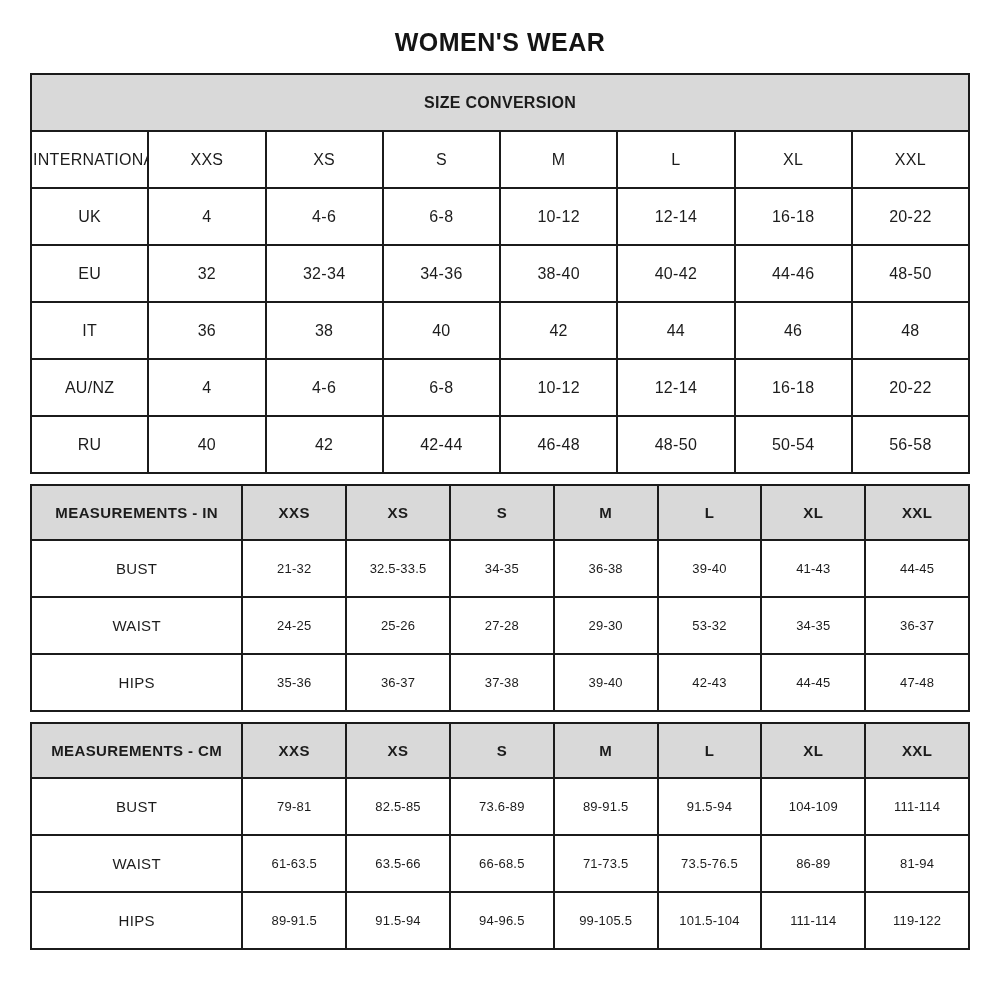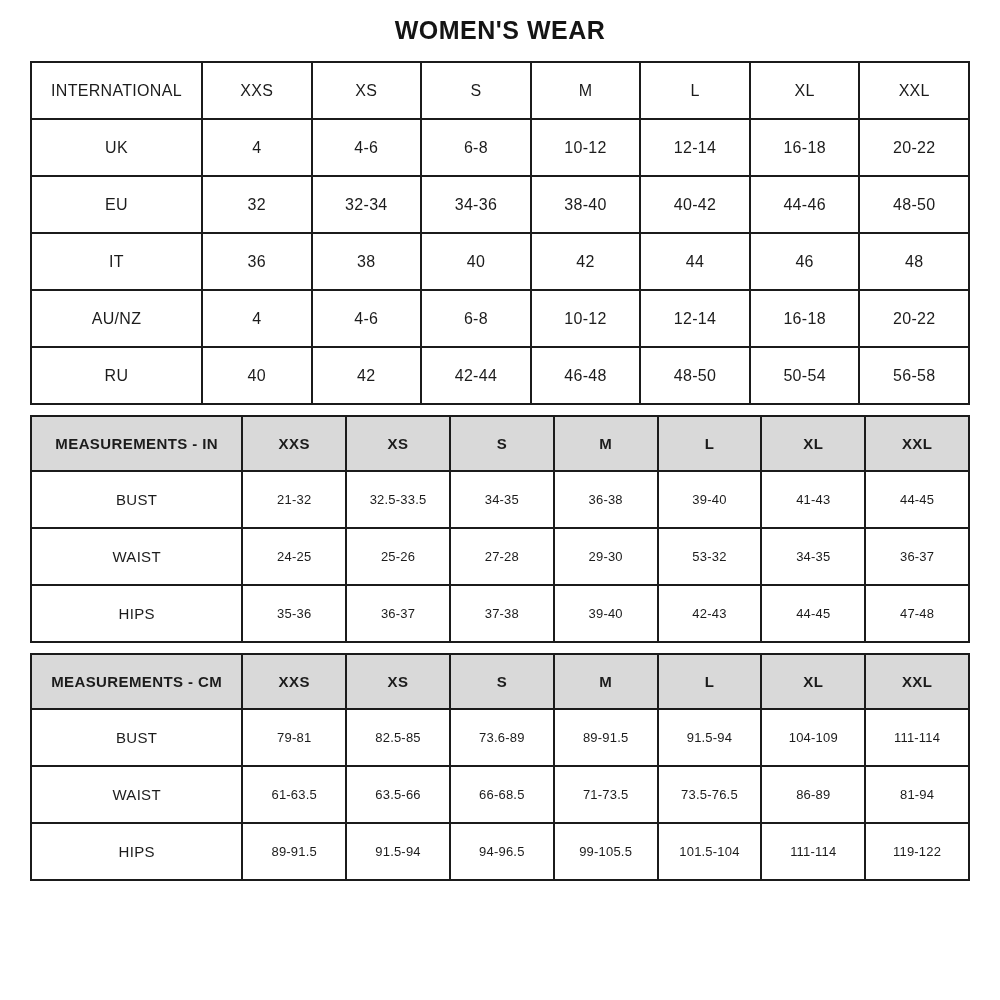--- a/index.html
+++ b/index.html
@@ -1,18 +1,18 @@
 <!DOCTYPE html>
 <html><head>
 <meta charset="utf-8">
 <style>
   html, body { margin:0; padding:0; background:#ffffff; }
   .page {
     width:1000px; height:1000px; box-sizing:border-box;
-    padding:10px 30px 12px 30px;
+    padding:22px 30px 12px 30px;
     font-family:"Liberation Sans", sans-serif;
     color:#1c1c1c;
   }
   .page-title {
     text-align:center; font-weight:bold; font-size:25px;
     letter-spacing:0.5px; margin:6px 0 16px 0; color:#141414;
   }
   table { border-collapse:collapse; width:100%; table-layout:fixed; }
   td {
     border:2px solid #1b1b1b; text-align:center; vertical-align:middle;
@@ -35,20 +35,23 @@
 </style>
 </head>
 <body>
 
 <div class="page">
 
   <div class="page-title">WOMEN'S WEAR</div>
 
   <table class="t1">
     <tbody>
+        <tr>
+      <td class="band-cell" colspan="8">SIZE CONVERSION</td>
+    </tr>
     <tr>
       <td class="label-col">INTERNATIONAL</td>
       <td>XXS</td>
       <td>XS</td>
       <td>S</td>
       <td>M</td>
       <td>L</td>
       <td>XL</td>
       <td>XXL</td>
     </tr>

